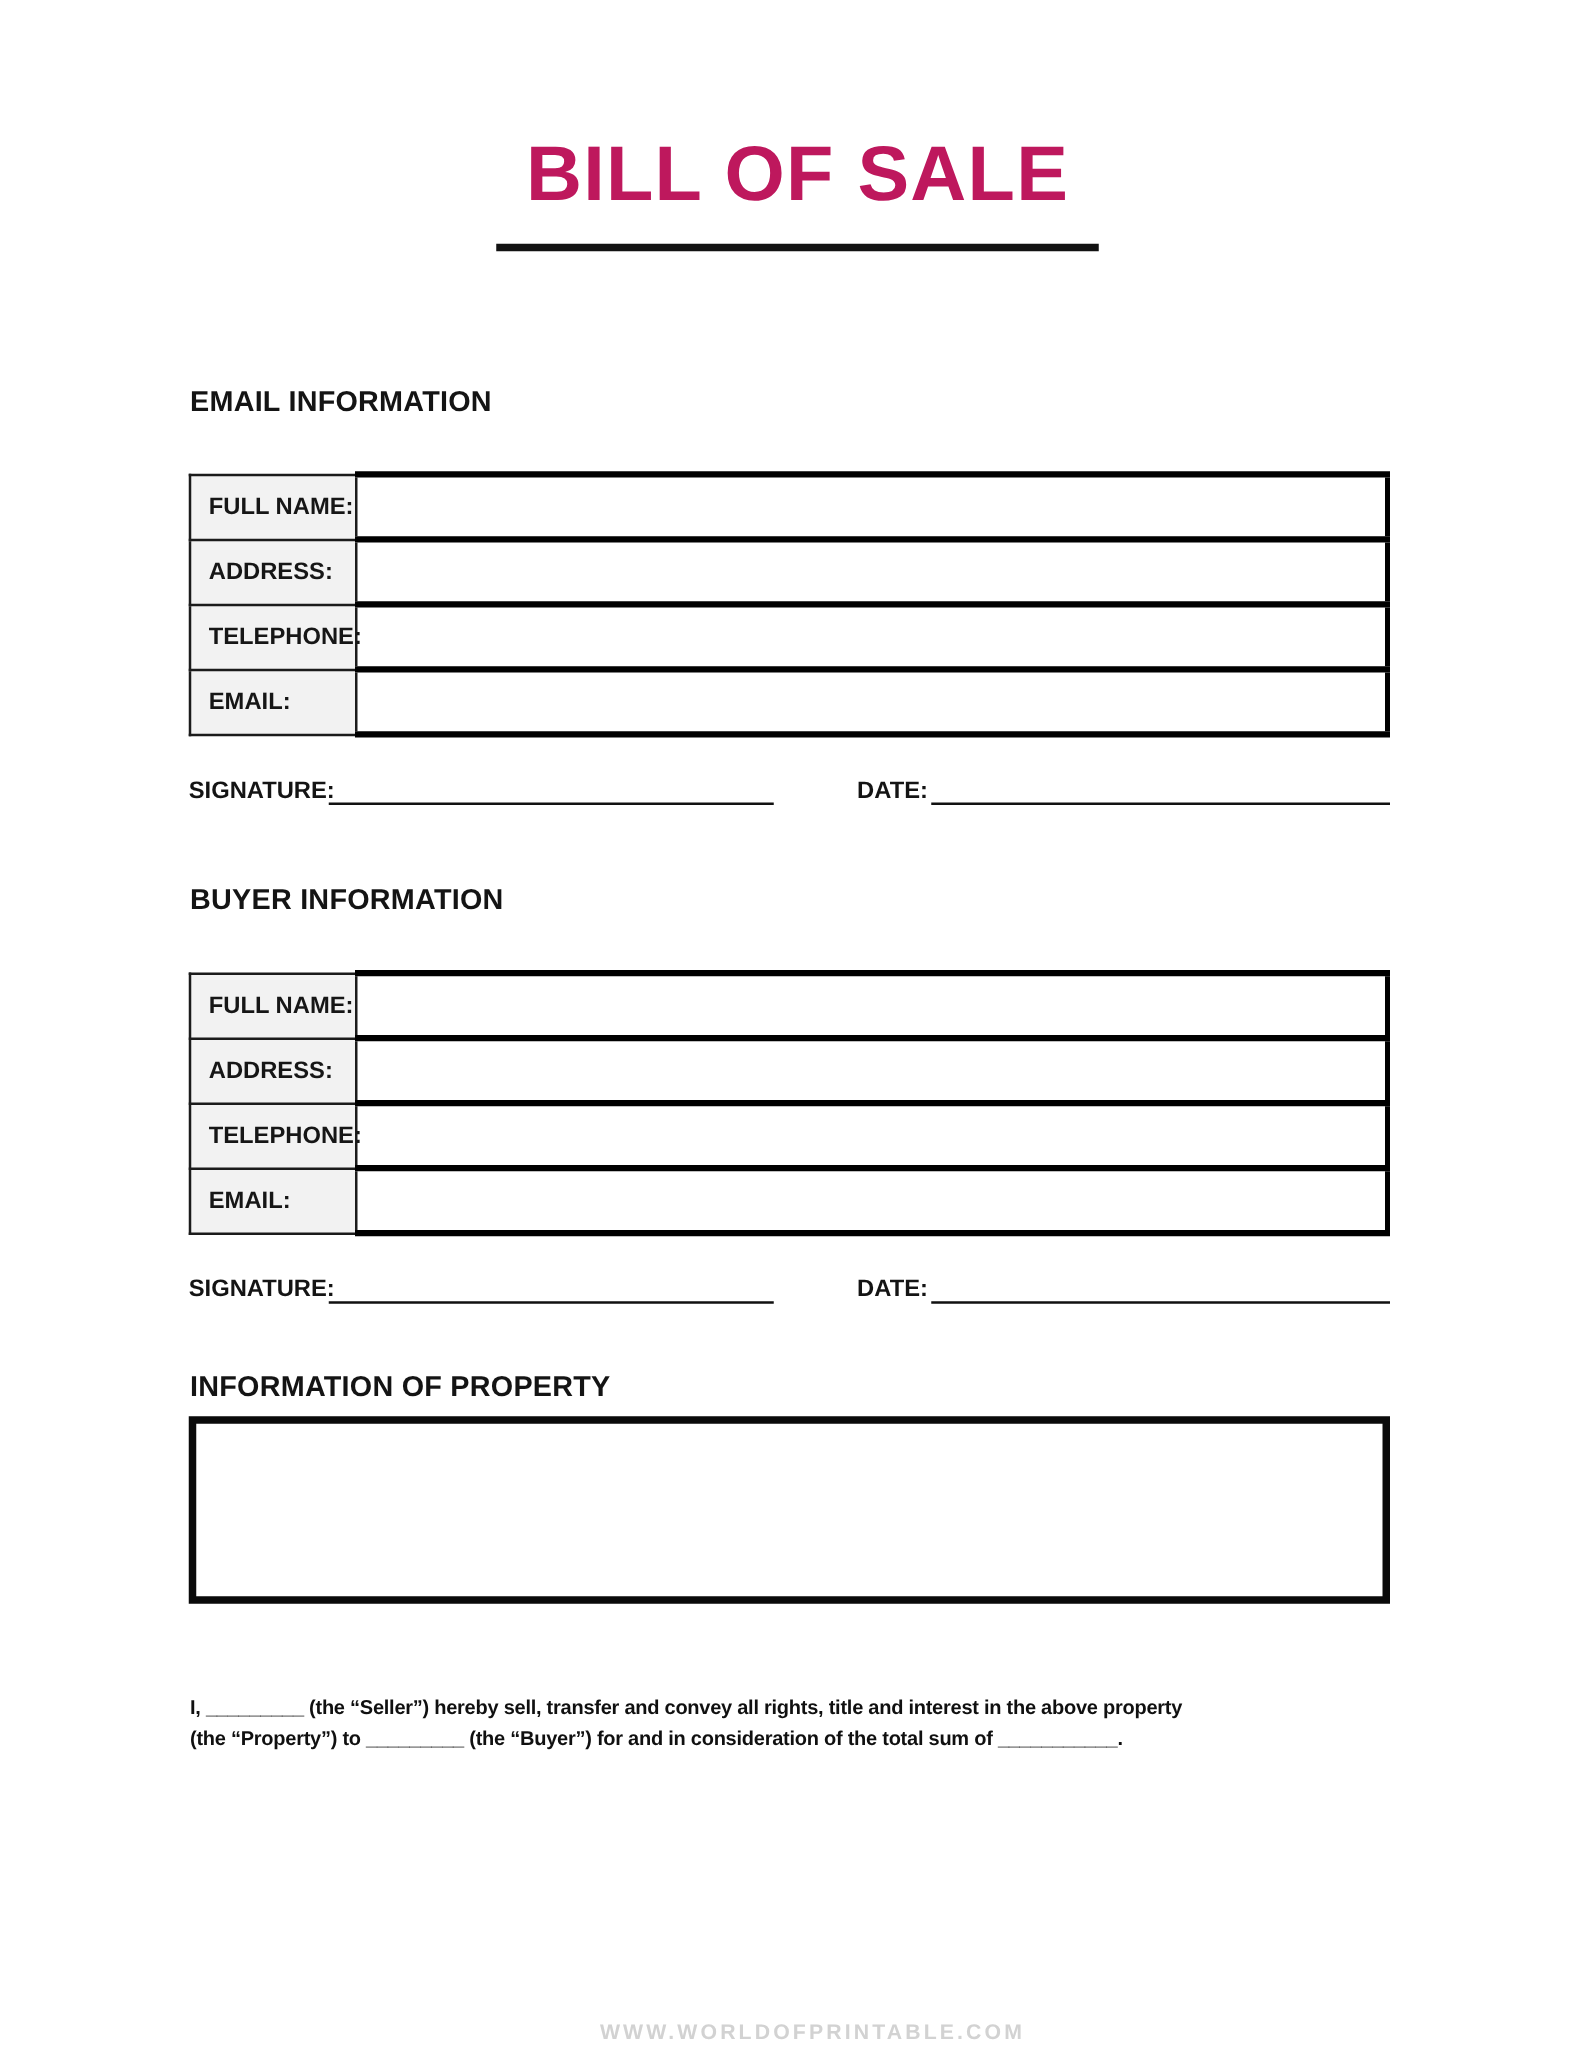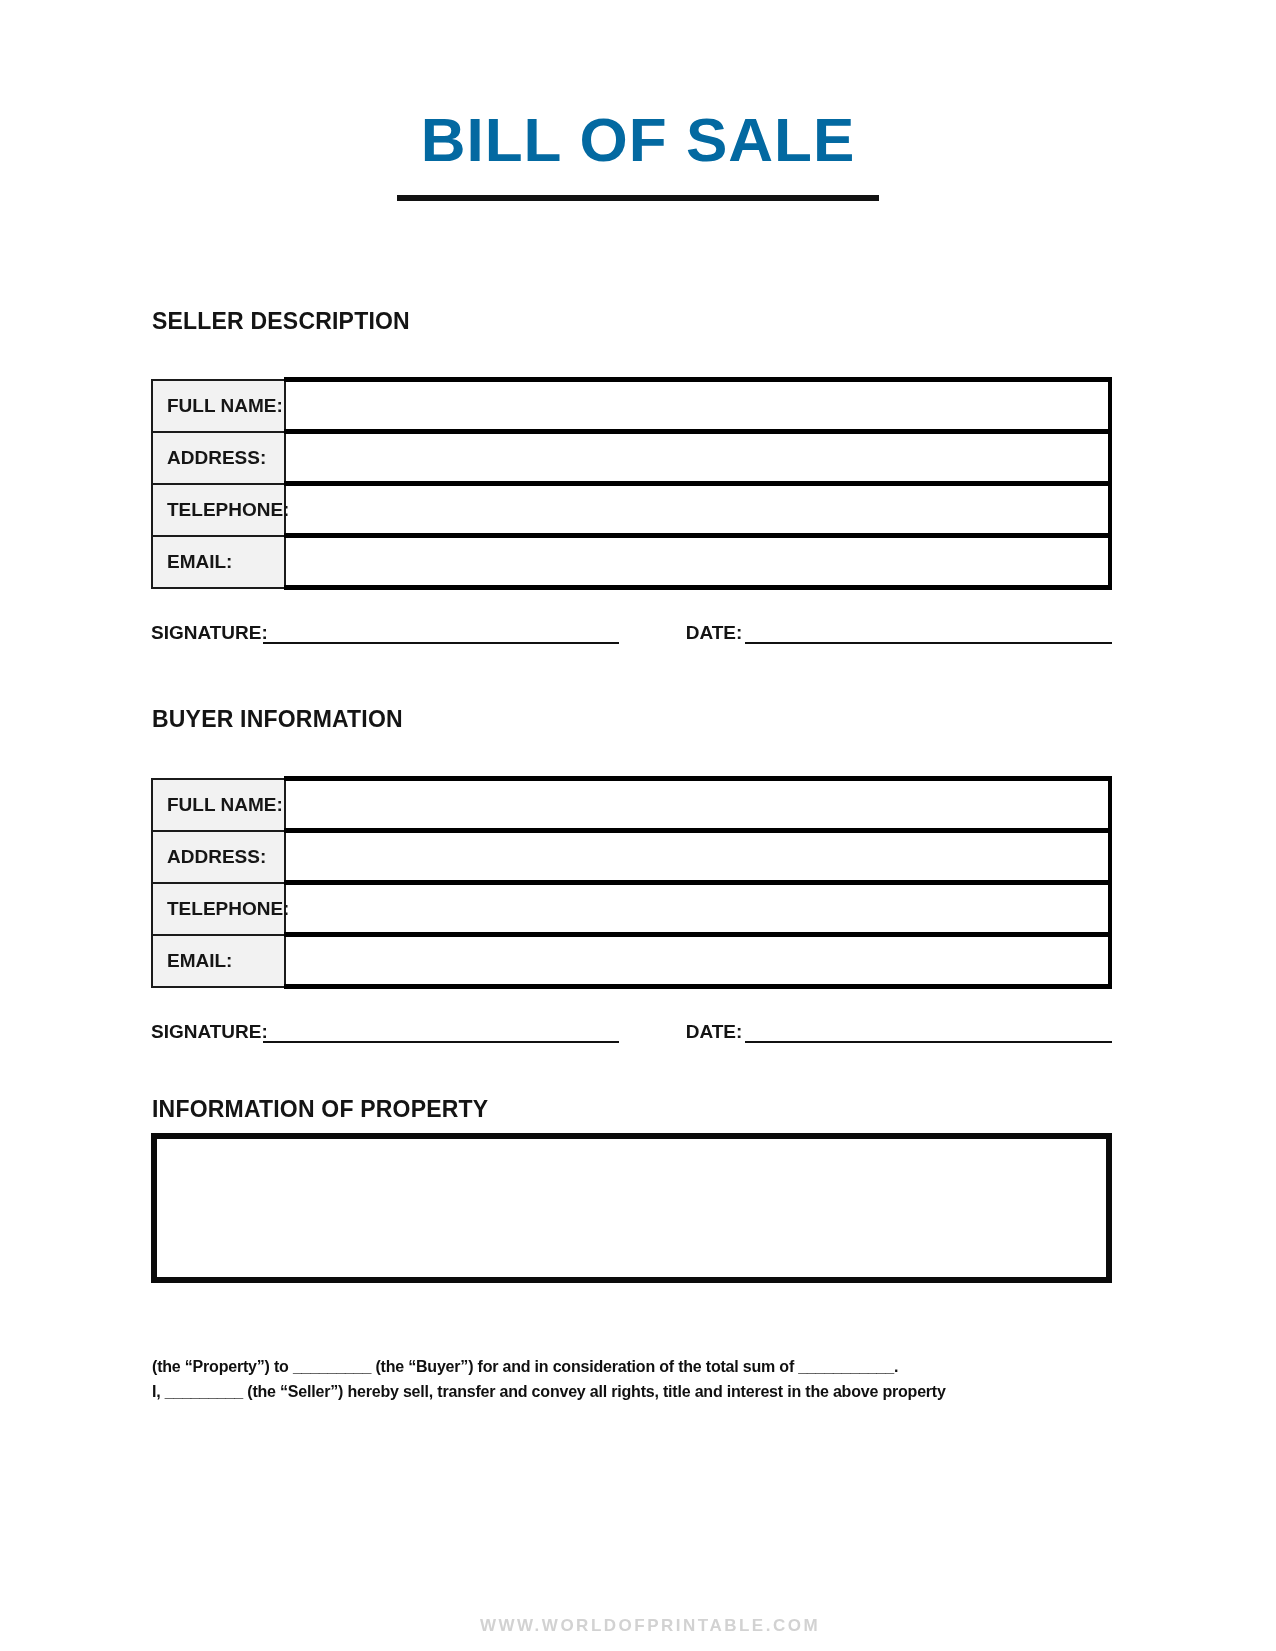--- a/index.html
+++ b/index.html
@@ -12,21 +12,21 @@
     font-family: "Liberation Sans", sans-serif;
     color: #0d0d0d;
   }
   .page-title {
     position: absolute;
     top: 104px; left: 0; right: 0;
     text-align: center;
     font-size: 62px;
     font-weight: bold;
     letter-spacing: 1px;
-    color: #0369a1;
+    color: #be185d;
     white-space: nowrap;
   }
   .title-underline {
     position: absolute;
     top: 195px; left: 50%;
     transform: translateX(-50%);
     width: 482px; height: 6px;
     background: #121212;
   }
   .section-heading {
@@ -144,21 +144,21 @@
     white-space: nowrap;
     padding-left: 24px;
   }
 </style>
 </head>
 <body>
 
 <h1 class="page-title">BILL OF SALE</h1>
 <div class="title-underline"></div>
 
-<h2 class="section-heading" id="seller-heading">SELLER DESCRIPTION</h2>
+<h2 class="section-heading" id="seller-heading">EMAIL INFORMATION</h2>
 
 <table class="info-table" id="seller-table">
   <tbody>
       <tr>
     <td class="cell-label">FULL NAME:</td>
     <td class="cell-value">
       <input type="text" value="" style="">
     </td>
   </tr>
   <tr>
@@ -227,17 +227,17 @@
   <input class="blank-line date-line" type="text" value="" style="">
 </div>
 
 <h2 class="section-heading" id="description-heading">INFORMATION OF PROPERTY</h2>
 
 <div class="description-box">
   <textarea style=""></textarea>
 </div>
 
 <div class="legal-text">
+  <div>I, _________ (the “Seller”) hereby sell, transfer and convey all rights, title and interest in the above property</div>
   <div>(the “Property”) to _________  (the “Buyer”) for and in consideration of the total sum of ___________.</div>
-  <div>I, _________ (the “Seller”) hereby sell, transfer and convey all rights, title and interest in the above property</div>
 </div>
 
 <div class="footer-url">WWW.WORLDOFPRINTABLE.COM</div>
 
 </body></html>

